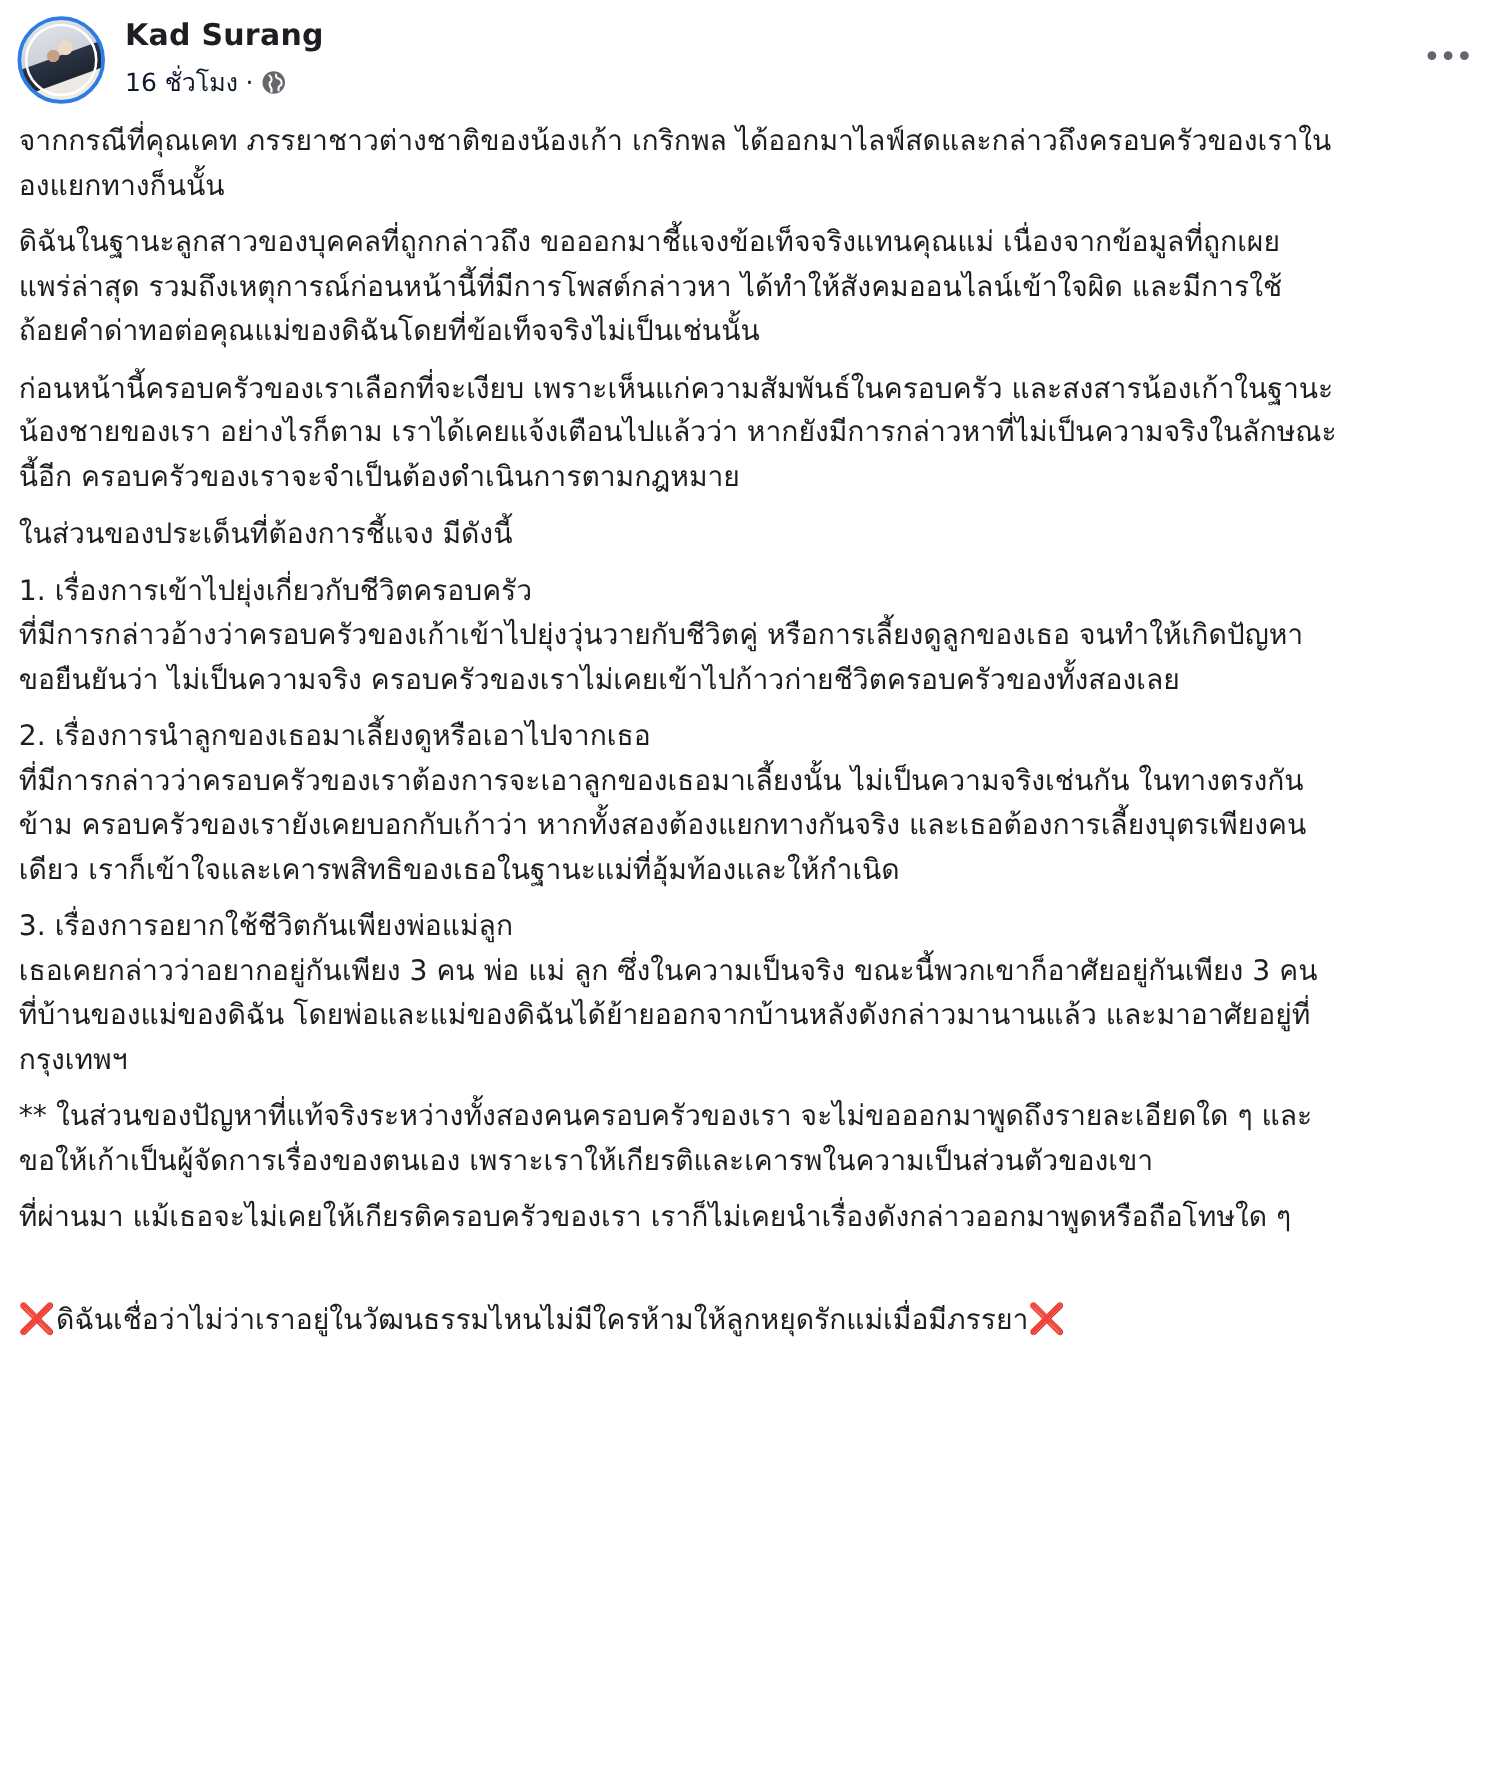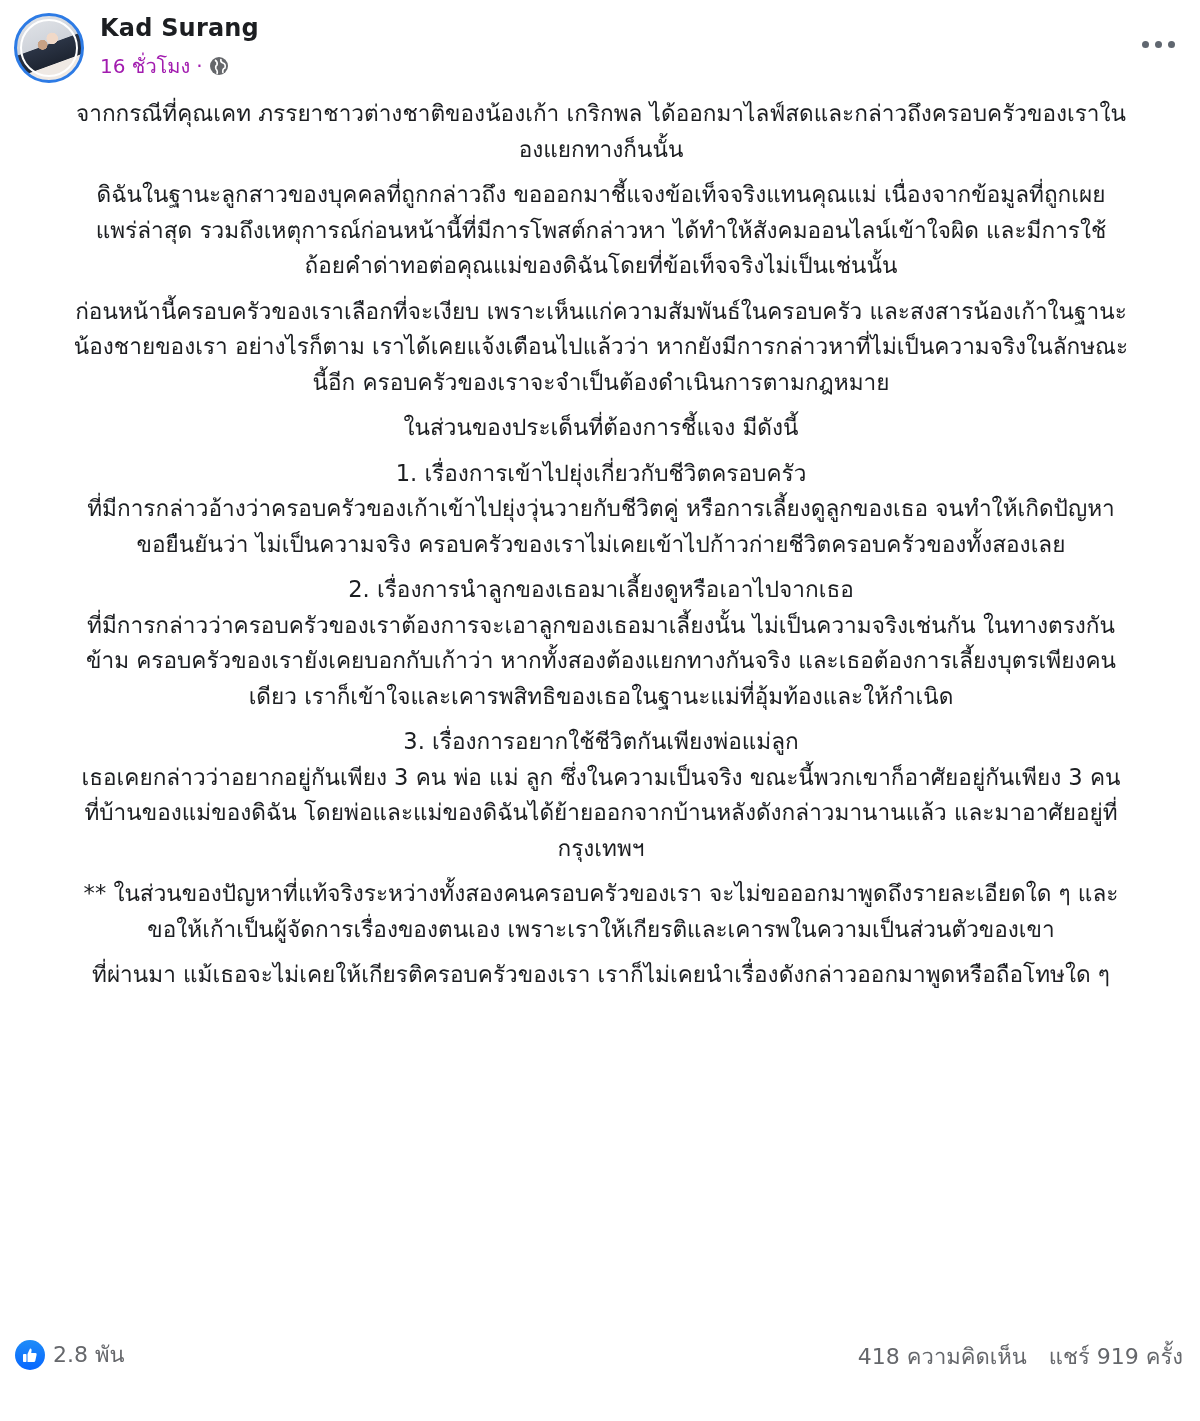--- a/index.html
+++ b/index.html
@@ -1,36 +1,36 @@
 <!DOCTYPE html>
 <html><head>
   <meta charset="utf-8">
   <style>
     html, body { margin: 0; padding: 0; background: #ffffff; }
     body {
       width: 1200px; height: 1421px; overflow: hidden;
       font-family: "DejaVu Sans", "Liberation Sans", sans-serif;
       color: #1c1e21;
     }
-    .post { position: relative; width: 1044px; height: 1421px; text-align: center; }
+    .post { position: relative; width: 1044px; height: 1421px; }
     .header { position: absolute; left: 0; top: 0; width: 1200px; height: 90px; }
     .avatar {
       position: absolute; left: 14px; top: 13px; width: 70px; height: 70px;
       border-radius: 50%; border: 3px solid #2d7be5; box-sizing: border-box;
       background: radial-gradient(circle at 55% 35%, #f1d9c8 0 10%, transparent 11%),
                   radial-gradient(circle at 40% 45%, #c7a184 0 9%, transparent 10%),
                   linear-gradient(160deg, #e4e6ea 0%, #cfd3da 45%, #2b3445 46%, #1e2532 70%, #efe9e4 71%);
       overflow: hidden;
     }
     .avatar-inner { position: absolute; inset: 3px; border-radius: 50%; border: 2px solid #ffffff; }
     .author-name {
       position: absolute; left: 100px; top: 14px;
       font-size: 24px; font-weight: bold; color: #1c1e21; letter-spacing: 0.2px;
     }
-    .meta { position: absolute; left: 100px; top: 50px; font-size: 20px; color: #a21caf; display: flex; align-items: center; gap: 6px; }
+    .meta { position: absolute; left: 100px; top: 50px; font-size: 20px; color: #0f172a; display: flex; align-items: center; gap: 6px; }
     .globe-icon { width: 20px; height: 20px; display: inline-block; }
     .more-button {
       position: absolute; right: 22px; top: 34px; width: 40px; height: 20px;
       display: flex; align-items: center; justify-content: center; gap: 6px; cursor: pointer;
     }
     .more-button span { width: 7px; height: 7px; border-radius: 50%; background: #606770; display: block; }
     .body {
       position: absolute; left: 15px; top: 96px; width: 1172px;
       font-size: 22.6px; line-height: 35.5px; color: #1c1e21;
     }
@@ -91,31 +91,19 @@
 ที่มีการกล่าวว่าครอบครัวของเราต้องการจะเอาลูกของเธอมาเลี้ยงนั้น ไม่เป็นความจริงเช่นกัน ในทางตรงกัน
 ข้าม ครอบครัวของเรายังเคยบอกกับเก้าว่า หากทั้งสองต้องแยกทางกันจริง และเธอต้องการเลี้ยงบุตรเพียงคน
 เดียว เราก็เข้าใจและเคารพสิทธิของเธอในฐานะแม่ที่อุ้มท้องและให้กำเนิด</p>
     <p class="para">3. เรื่องการอยากใช้ชีวิตกันเพียงพ่อแม่ลูก
 เธอเคยกล่าวว่าอยากอยู่กันเพียง 3 คน พ่อ แม่ ลูก ซึ่งในความเป็นจริง ขณะนี้พวกเขาก็อาศัยอยู่กันเพียง 3 คน
 ที่บ้านของแม่ของดิฉัน โดยพ่อและแม่ของดิฉันได้ย้ายออกจากบ้านหลังดังกล่าวมานานแล้ว และมาอาศัยอยู่ที่
 กรุงเทพฯ</p>
     <p class="para">** ในส่วนของปัญหาที่แท้จริงระหว่างทั้งสองคนครอบครัวของเรา จะไม่ขอออกมาพูดถึงรายละเอียดใด ๆ และ
 ขอให้เก้าเป็นผู้จัดการเรื่องของตนเอง เพราะเราให้เกียรติและเคารพในความเป็นส่วนตัวของเขา</p>
     <p class="para">ที่ผ่านมา แม้เธอจะไม่เคยให้เกียรติครอบครัวของเรา เราก็ไม่เคยนำเรื่องดังกล่าวออกมาพูดหรือถือโทษใด ๆ</p>
+    <p class="para">
+      <span class="x-emoji">❌</span><span>ดิฉันเชื่อว่าไม่ว่าเราอยู่ในวัฒนธรรมไหนไม่มีใครห้ามให้ลูกหยุดรักแม่เมื่อมีภรรยา</span><span class="x-emoji">❌</span>
+    </p>
   </div>
 
-  <div class="footer">
-    <div class="reactions">
-      <span class="like-icon">
-        <svg width="18" height="18" viewBox="0 0 18 18">
-          <rect x="2" y="8" width="3.5" height="8" rx="0.8" fill="#ffffff"></rect>
-          <path d="M6.5 8 L9 2.5 Q10.8 2.3 10.6 4.5 L10.2 7 L14.5 7 Q16 7.2 15.6 8.8 L14.3 14.8 Q14 16 12.8 16 L6.5 16 Z" fill="#ffffff"></path>
-        </svg>
-      </span>
-      <span class="reaction-count">2.8 พัน</span>
-    </div>
-    <div class="stats">
-      <span>418 ความคิดเห็น</span>
-      <span>แชร์ 919 ครั้ง</span>
-    </div>
-  </div>
 
 </div>
 
 </body></html>

